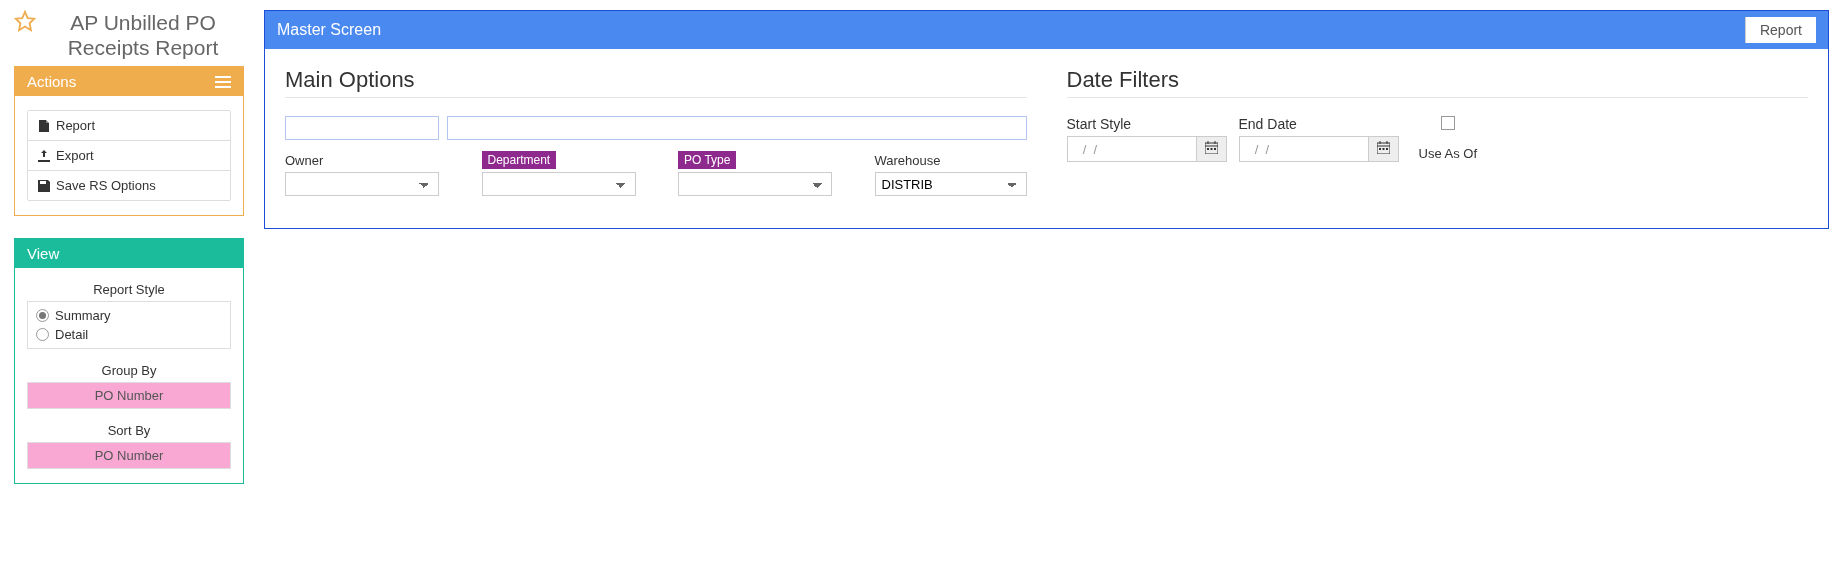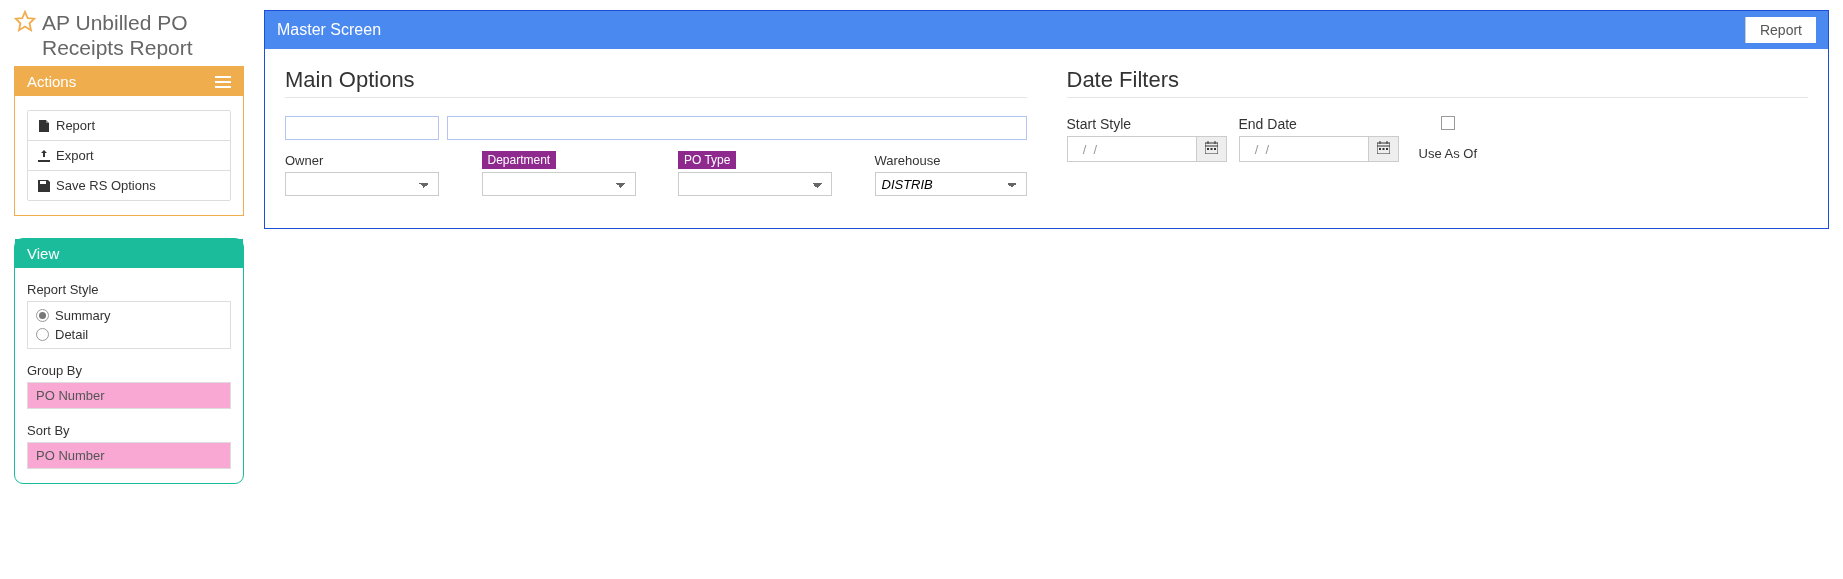--- a/index.html
+++ b/index.html
@@ -1,29 +1,29 @@
 <!DOCTYPE html>
 <html><head>
 <meta charset="utf-8">
 <style>
 * { box-sizing: border-box; margin: 0; padding: 0; }
 body { font-family: "Helvetica Neue", Helvetica, Arial, sans-serif; font-size: 14px; color: #333; background: #fff; }
 
 .page { display: flex; padding: 10px 14px; gap: 20px; align-items: flex-start; }
 
-.left-col { width: 230px; flex-shrink: 0; }
+.left-col { width: 230px; flex-shrink: 0; text-align: center; }
 .right-col { flex: 1; }
 
 .page-title { display: flex; align-items: flex-start; gap: 6px; margin-bottom: 6px; color: #666; font-weight: 300; }
 .page-title .star svg { width: 22px; height: 22px; display: block; }
 .page-title h1 { font-size: 21px; font-weight: 300; line-height: 1.2; color: #666; }
 
 .panel { border: 1px solid #ddd; margin-bottom: 22px; background: #fff; }
 .panel.actions { border-color: #f0ad4e; }
-.panel.view { border-color: #1abc9c; border-radius: 9px; }
+.panel.view { border-color: #1abc9c; }
 
 .panel-header { padding: 6px 12px; color: #fff; font-size: 15px; display: flex; align-items: center; justify-content: space-between; }
 .panel.actions .panel-header { background: #f0ad4e; }
 .panel.view .panel-header { background: #1abc9c; }
 .panel-body { padding: 14px 12px; }
 
 .hamburger { display: inline-flex; flex-direction: column; gap: 3px; cursor: pointer; }
 .hamburger span { display: block; width: 16px; height: 2px; background: #fff; }
 
 .list-group { border: 1px solid #ddd; border-radius: 2px; overflow: hidden; }
@@ -46,21 +46,21 @@
 .master-header { background: #4a89f0; color: #fff; padding: 6px 12px; font-size: 16px; display: flex; align-items: center; justify-content: space-between; }
 .master-tab { background: #fff; color: #555; padding: 5px 14px; font-size: 14px; cursor: pointer; border-left: 1px solid #ccc; }
 .master-body { padding: 18px 20px 28px; display: flex; gap: 40px; align-items: flex-start; }
 
 .section { flex: 1; }
 .section h2 { font-size: 22px; font-weight: 300; color: #333; padding-bottom: 4px; border-bottom: 1px solid #e5e5e5; margin-bottom: 18px; }
 
 .opts-row { display: flex; gap: 8px; margin-bottom: 4px; justify-content: space-between; }
 .opts-row.first .fld { border: 1px solid #b3c6f2; height: 24px; }
 .fld { border: 1px solid #ccc; height: 24px; background: #fff; font-size: 13px; padding: 2px 6px; }
-.fld.select { appearance: none; background-image: linear-gradient(45deg, transparent 50%, #666 50%), linear-gradient(135deg, #666 50%, transparent 50%); background-position: calc(100% - 14px) 10px, calc(100% - 9px) 10px; background-size: 5px 5px, 5px 5px; background-repeat: no-repeat; padding-right: 24px; font-style: italic; }
+.fld.select { appearance: none; background-image: linear-gradient(45deg, transparent 50%, #666 50%), linear-gradient(135deg, #666 50%, transparent 50%); background-position: calc(100% - 14px) 10px, calc(100% - 9px) 10px; background-size: 5px 5px, 5px 5px; background-repeat: no-repeat; padding-right: 24px; }
 
 .opt-col { display: flex; flex-direction: column; gap: 2px; }
 .opt-col .lbl { font-size: 13px; color: #333; height: 20px; display: flex; align-items: center; }
 .badge-label { background: #8e2a8e; color: #fff; font-size: 12px; padding: 2px 6px; display: inline-block; }
 
 .vendor-col1 { width: 154px; }
 .vendor-col2 { flex: 1; }
 .owner-col { width: 154px; }
 .dept-col { width: 154px; }
 .potype-col { width: 154px; }

